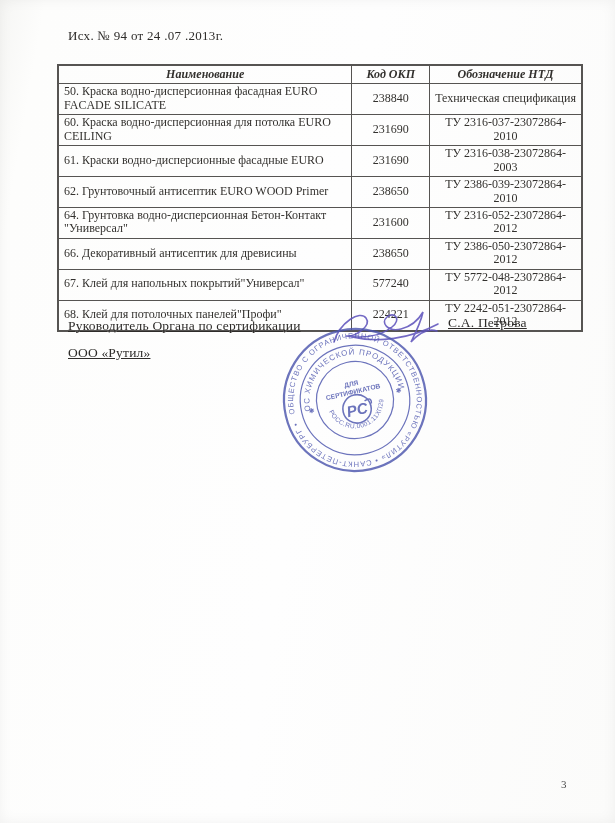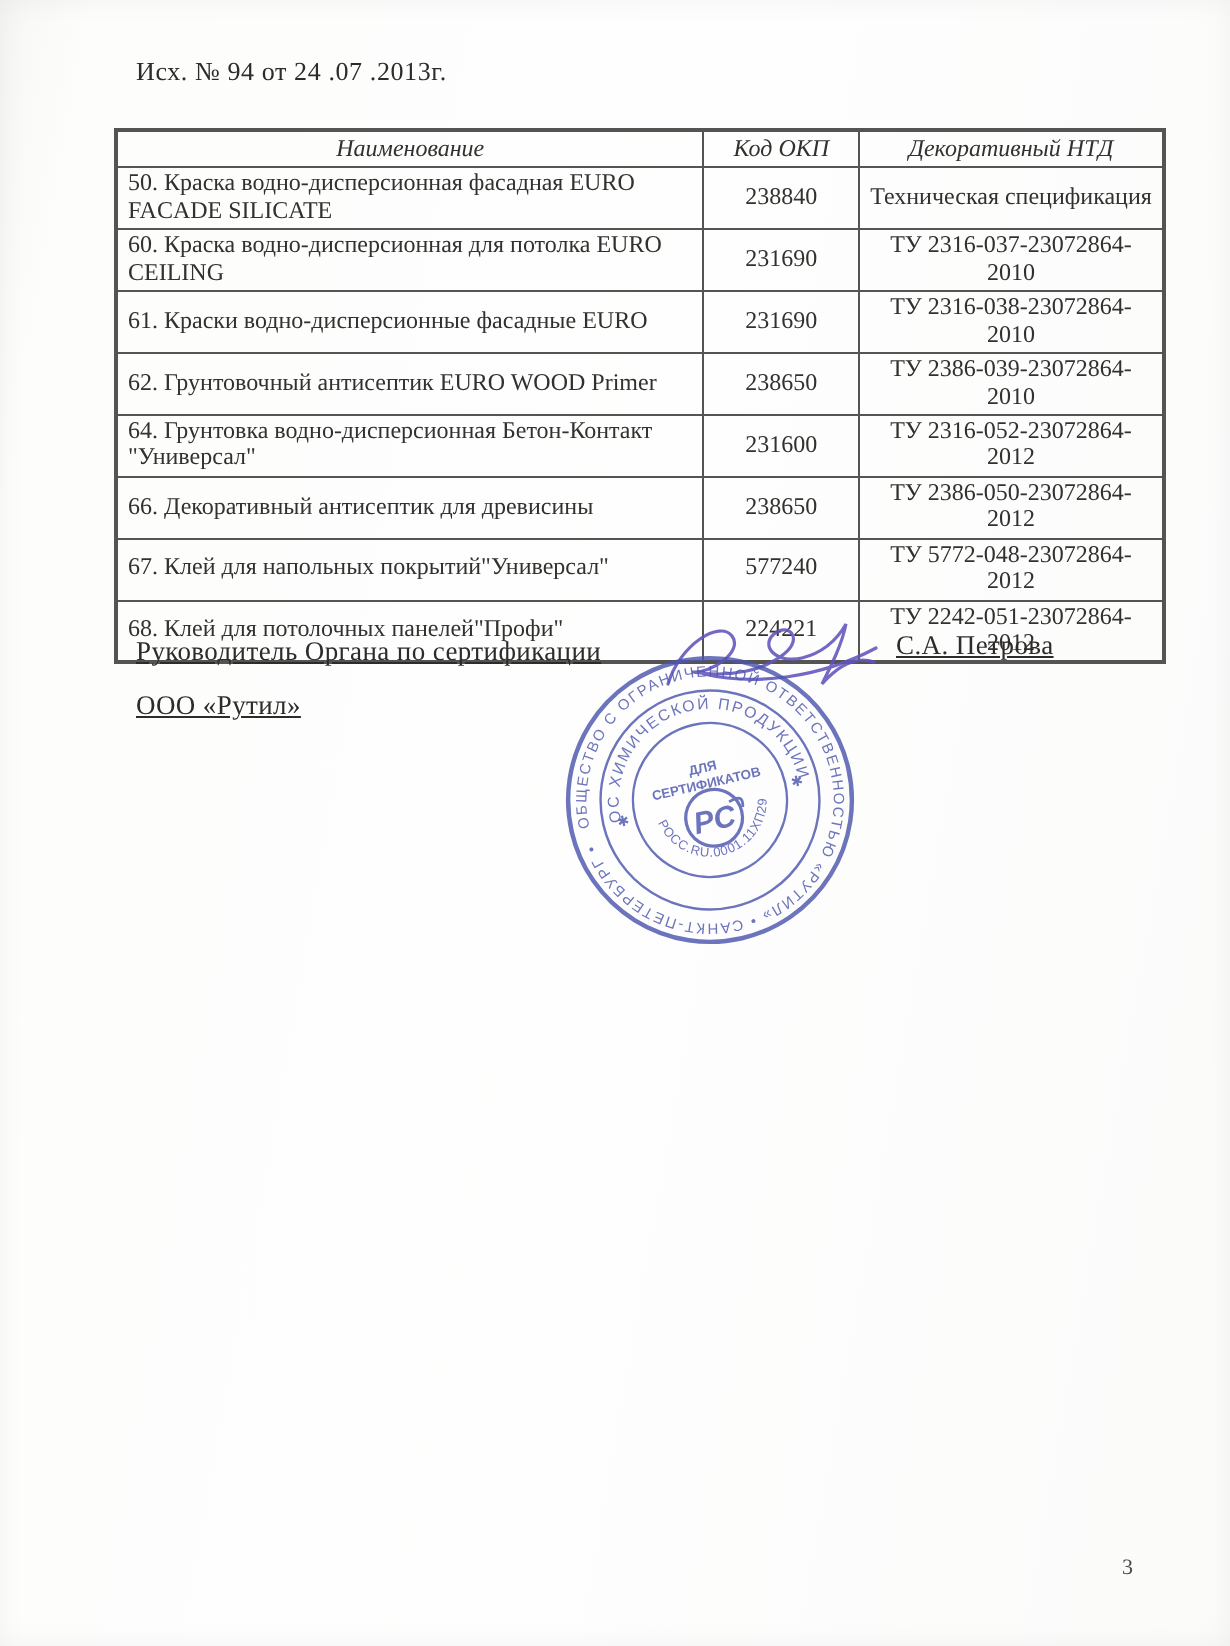--- a/index.html
+++ b/index.html
@@ -24,21 +24,21 @@
     line-height:1.12;
     color:#33312e;
   }
   table.products td,table.products th{
     border:1px solid #565452;
     padding:1px 5px 2px 5px;
     vertical-align:middle;
   }
   table.products{border:2px solid #565452;}
   table.products th{
-    font-weight:normal;font-style:italic;text-align:center;
+    font-weight:bold;font-style:italic;text-align:center;
     padding:2px 4px;
   }
   td.c-name{width:300px;text-align:left;}
   td.c-okp{width:70px;text-align:center;}
   td.c-ntd{width:148px;text-align:center;}
   .sig-role,.sig-org,.sig-name{
     position:absolute;font-size:13.5px;color:#2e2c2a;letter-spacing:0.2px;text-decoration:underline;
   }
   .sig-role{left:68px;top:318px;}
   .sig-org{left:68px;top:345px;}
@@ -61,38 +61,38 @@
 
 <div class="page">
 
   <div class="ref-line">Исх. № 94 от  24 .07 .2013г.</div>
 
   <table class="products">
     <thead>
       <tr>
           <th>Наименование</th>
           <th>Код ОКП</th>
-          <th>Декоративный НТД</th>
+          <th>Обозначение НТД</th>
         </tr>
     </thead>
     <tbody>
         <tr>
           <td class="c-name">50. Краска водно-дисперсионная  фасадная EURO FACADE SILICATE</td>
           <td class="c-okp">238840</td>
           <td class="c-ntd">Техническая спецификация</td>
         </tr>
         <tr>
           <td class="c-name">60. Краска водно-дисперсионная  для потолка EURO CEILING</td>
           <td class="c-okp">231690</td>
           <td class="c-ntd">ТУ 2316-037-23072864-2010</td>
         </tr>
         <tr>
           <td class="c-name">61. Краски водно-дисперсионные фасадные EURO</td>
           <td class="c-okp">231690</td>
-          <td class="c-ntd">ТУ 2316-038-23072864-2010</td>
+          <td class="c-ntd">ТУ 2316-038-23072864-2003</td>
         </tr>
         <tr>
           <td class="c-name">62. Грунтовочный антисептик  EURO WOOD Primer</td>
           <td class="c-okp">238650</td>
           <td class="c-ntd">ТУ 2386-039-23072864-2010</td>
         </tr>
         <tr>
           <td class="c-name">64. Грунтовка водно-дисперсионная Бетон-Контакт "Универсал"</td>
           <td class="c-okp">231600</td>
           <td class="c-ntd">ТУ 2316-052-23072864-2012</td>

